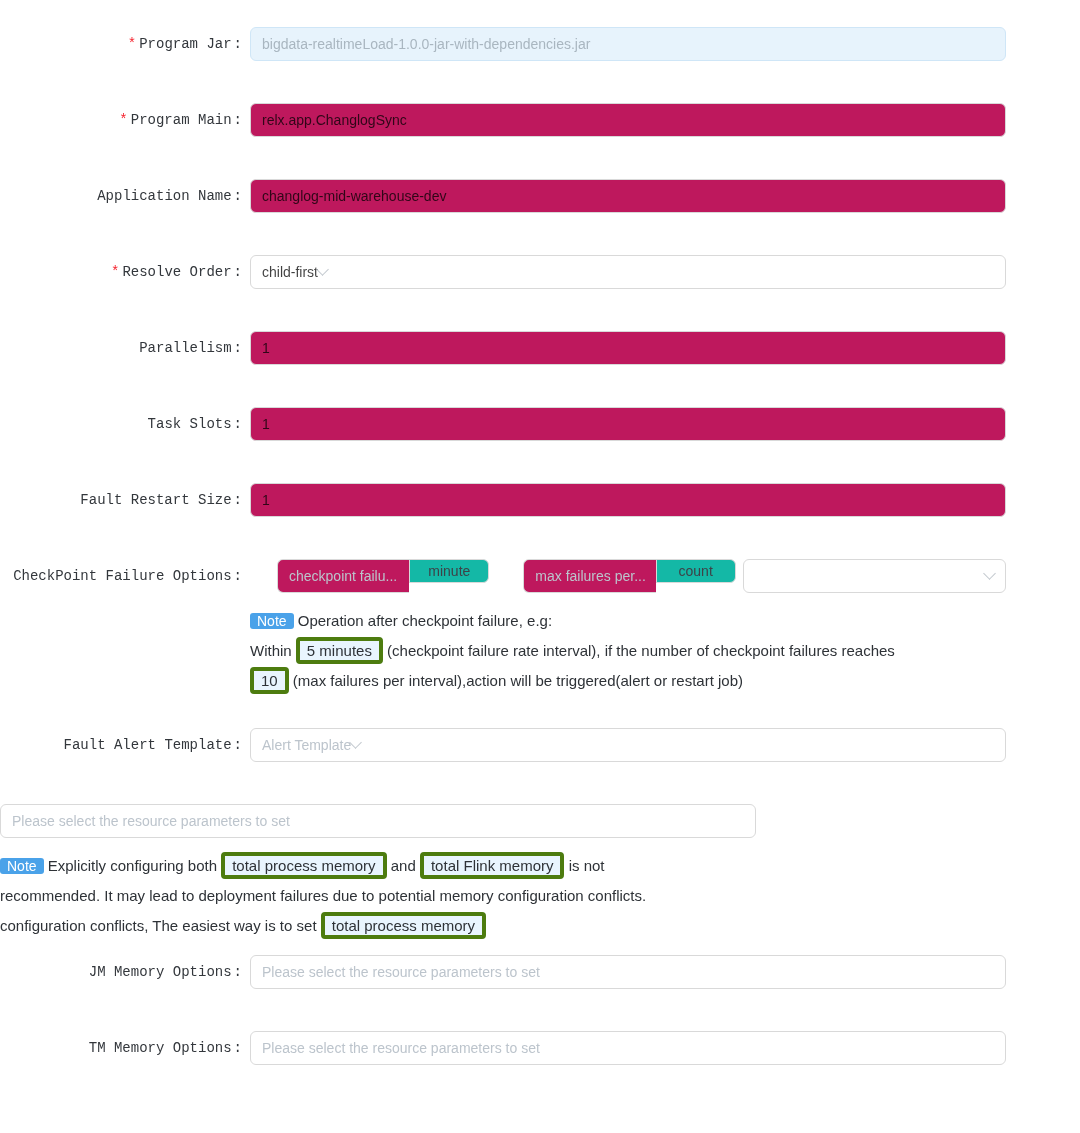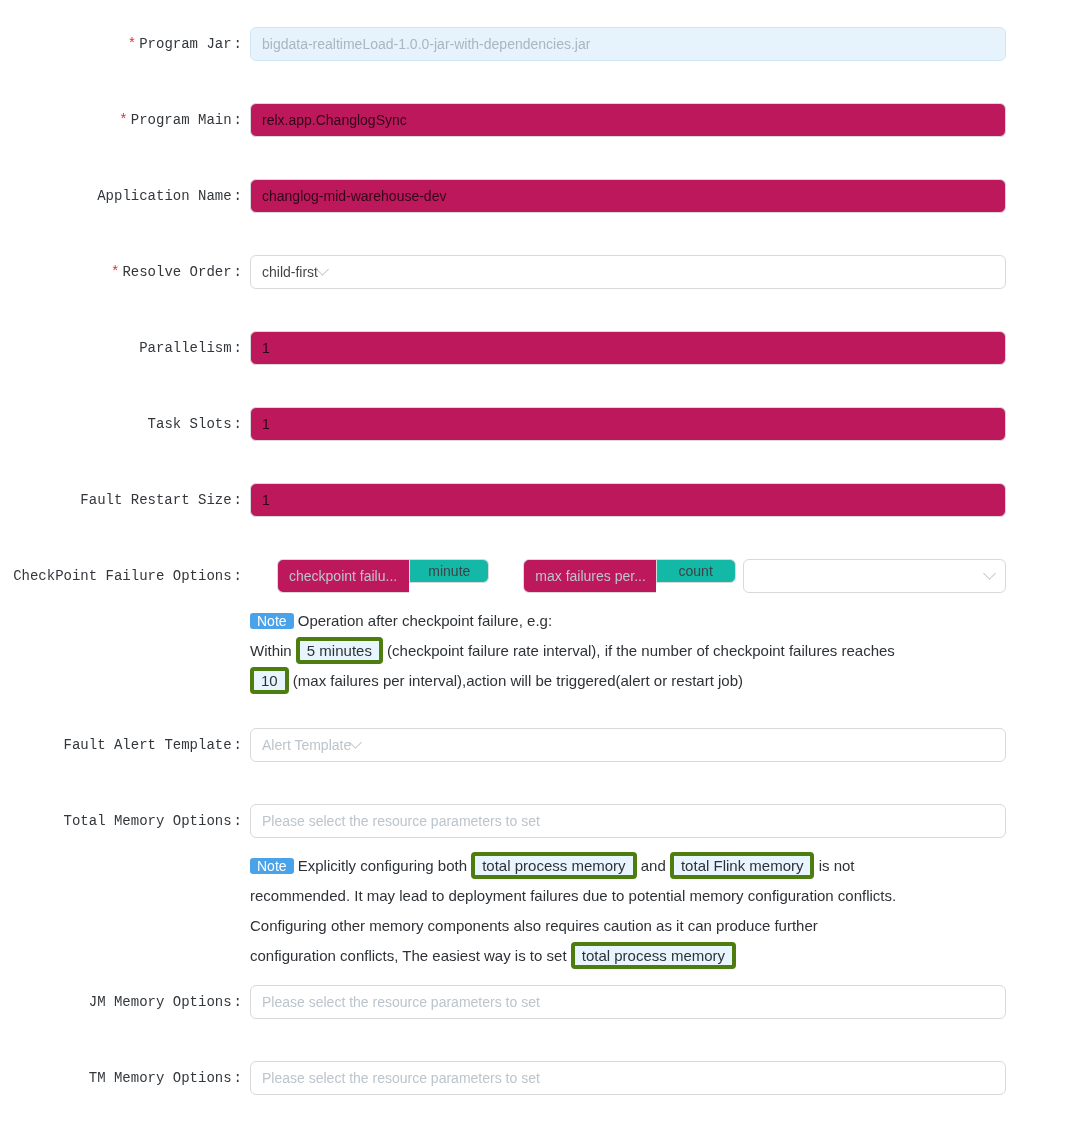--- a/index.html
+++ b/index.html
@@ -222,36 +222,34 @@
     <div class="form-label"><span>Fault Alert Template</span></div>
     <div class="form-control">
       <div class="select">
         <span class="select-placeholder">Alert Template</span>
         <span class="chevron"></span>
       </div>
     </div>
   </div>
 
   <div class="form-row row-total-memory">
-    <div class="form-label"><span>Total Memory Options</span></div>
     <div class="form-control">
       <div class="select">
         <span class="select-placeholder">Please select the resource parameters to set</span>
       </div>
       <div class="note">
         <p class="note-line">
           <span class="note-badge">Note</span>
           <span>Explicitly configuring both</span>
           <span class="tag">total process memory</span>
           <span>and</span>
           <span class="tag">total Flink memory</span>
           <span>is not</span>
         </p>
         <p class="note-line">recommended. It may lead to deployment failures due to potential memory configuration conflicts.</p>
-        <p class="note-line">Configuring other memory components also requires caution as it can produce further</p>
         <p class="note-line">
           <span>configuration conflicts, The easiest way is to set</span>
           <span class="tag">total process memory</span>
         </p>
       </div>
     </div>
   </div>
 
   <div class="form-row">
     <div class="form-label"><span>JM Memory Options</span></div>

